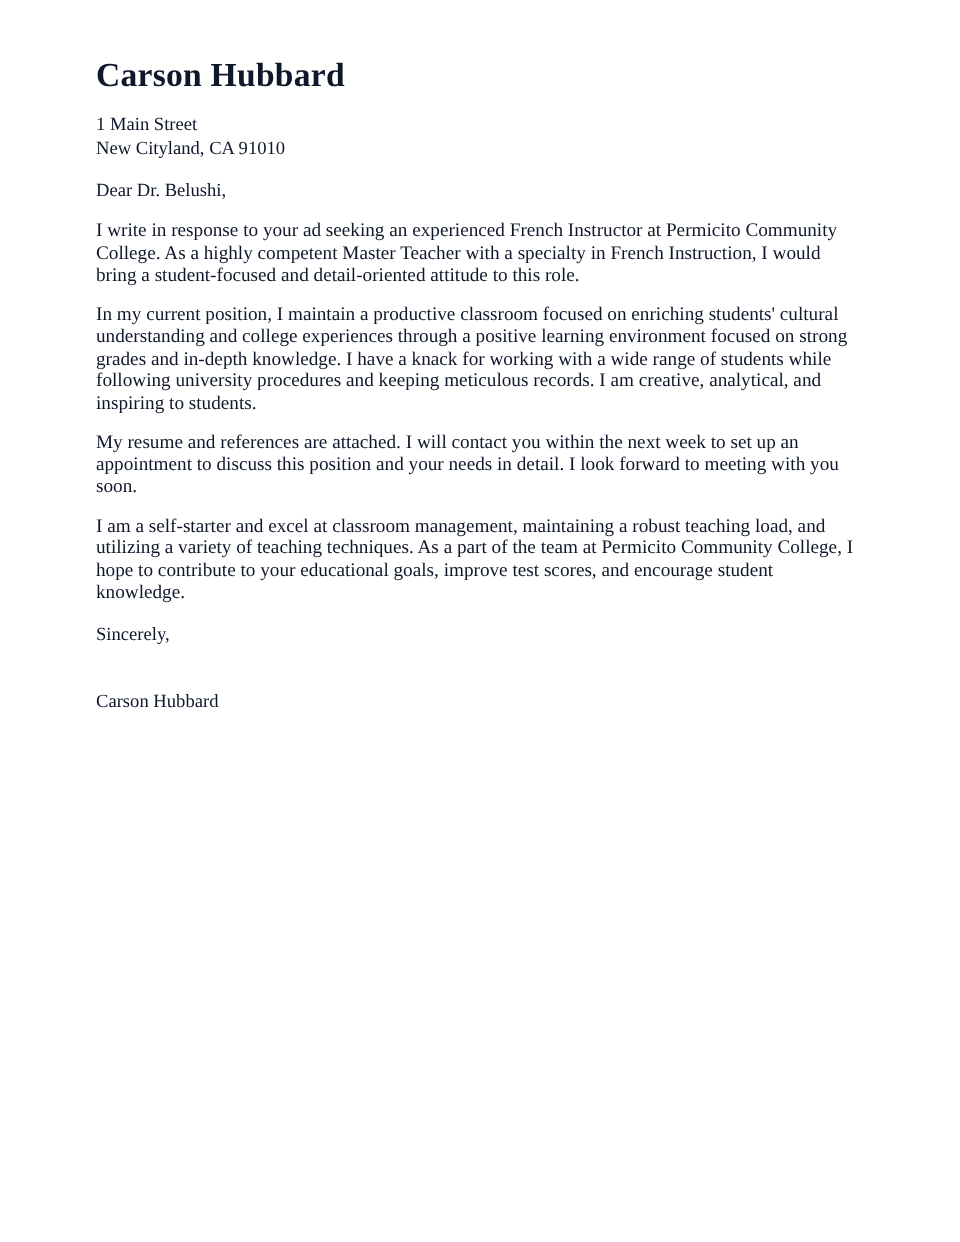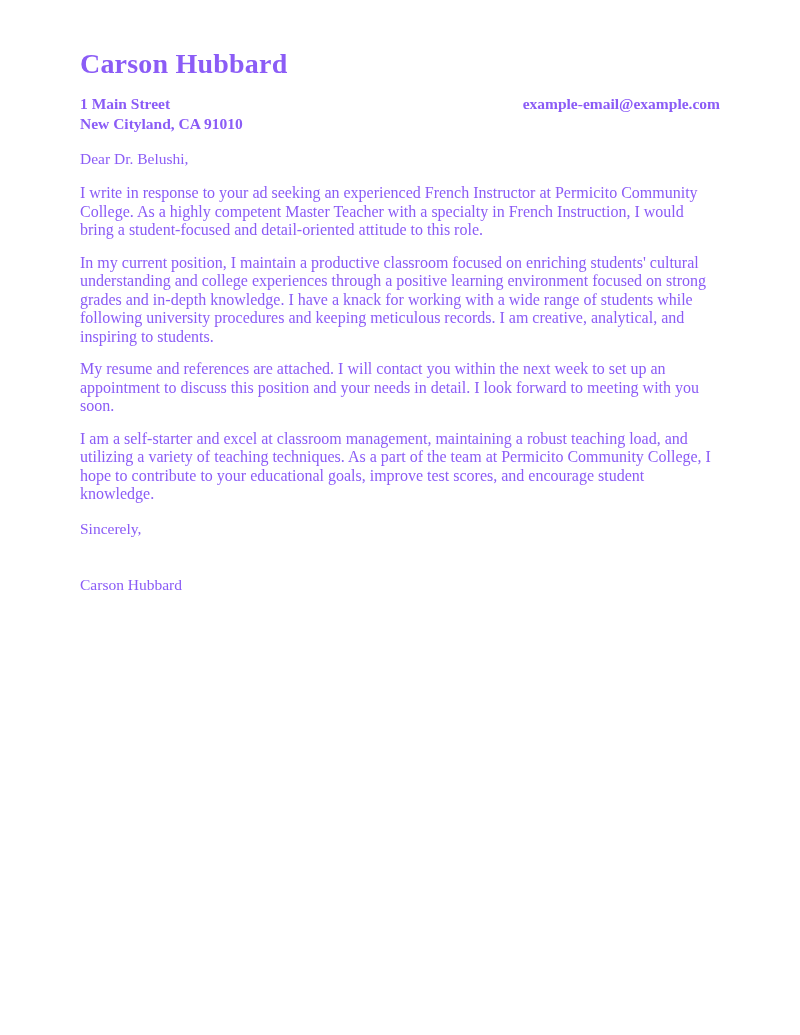--- a/index.html
+++ b/index.html
@@ -8,34 +8,33 @@
     background: #ffffff;
   }
   .page {
     position: relative;
     width: 800px;
     height: 1035px;
     background: #ffffff;
     box-sizing: border-box;
     padding: 48px 80px 40px 80px;
     font-family: "Liberation Serif", "DejaVu Serif", serif;
-    color: #8b5cf6;
+    color: #0f172a;
   }
   .sender-name {
     font-size: 28px;
     font-weight: bold;
     margin: 0 0 14px 0;
     letter-spacing: 0.2px;
   }
   .header-info {
     display: flex;
     justify-content: space-between;
     align-items: flex-start;
     margin-bottom: 16px;
-    font-weight: bold;
   }
   .header-left, .header-right {
     font-size: 15.5px;
     line-height: 20px;
   }
   .header-right {
     text-align: right;
   }
   .salutation {
     font-size: 15.5px;
@@ -63,21 +62,20 @@
 <div class="page">
 
   <h1 class="sender-name">Carson Hubbard</h1>
 
   <div class="header-info">
     <div class="header-left">
       <div>1 Main Street</div>
       <div>New Cityland, CA 91010</div>
     </div>
     <div class="header-right">
-      <div>example-email@example.com</div>
     </div>
   </div>
 
   <p class="salutation">Dear Dr. Belushi,</p>
 
   <p class="body-paragraph">I write in response to your ad seeking an experienced French Instructor at Permicito Community College. As a highly competent Master Teacher with a specialty in French Instruction, I would bring a student-focused and detail-oriented attitude to this role.</p>
 
   <p class="body-paragraph">In my current position, I maintain a productive classroom focused on enriching students' cultural understanding and college experiences through a positive learning environment focused on strong grades and in-depth knowledge. I have a knack for working with a wide range of students while following university procedures and keeping meticulous records. I am creative, analytical, and inspiring to students.</p>
 
   <p class="body-paragraph">My resume and references are attached. I will contact you within the next week to set up an appointment to discuss this position and your needs in detail. I look forward to meeting with you soon.</p>

